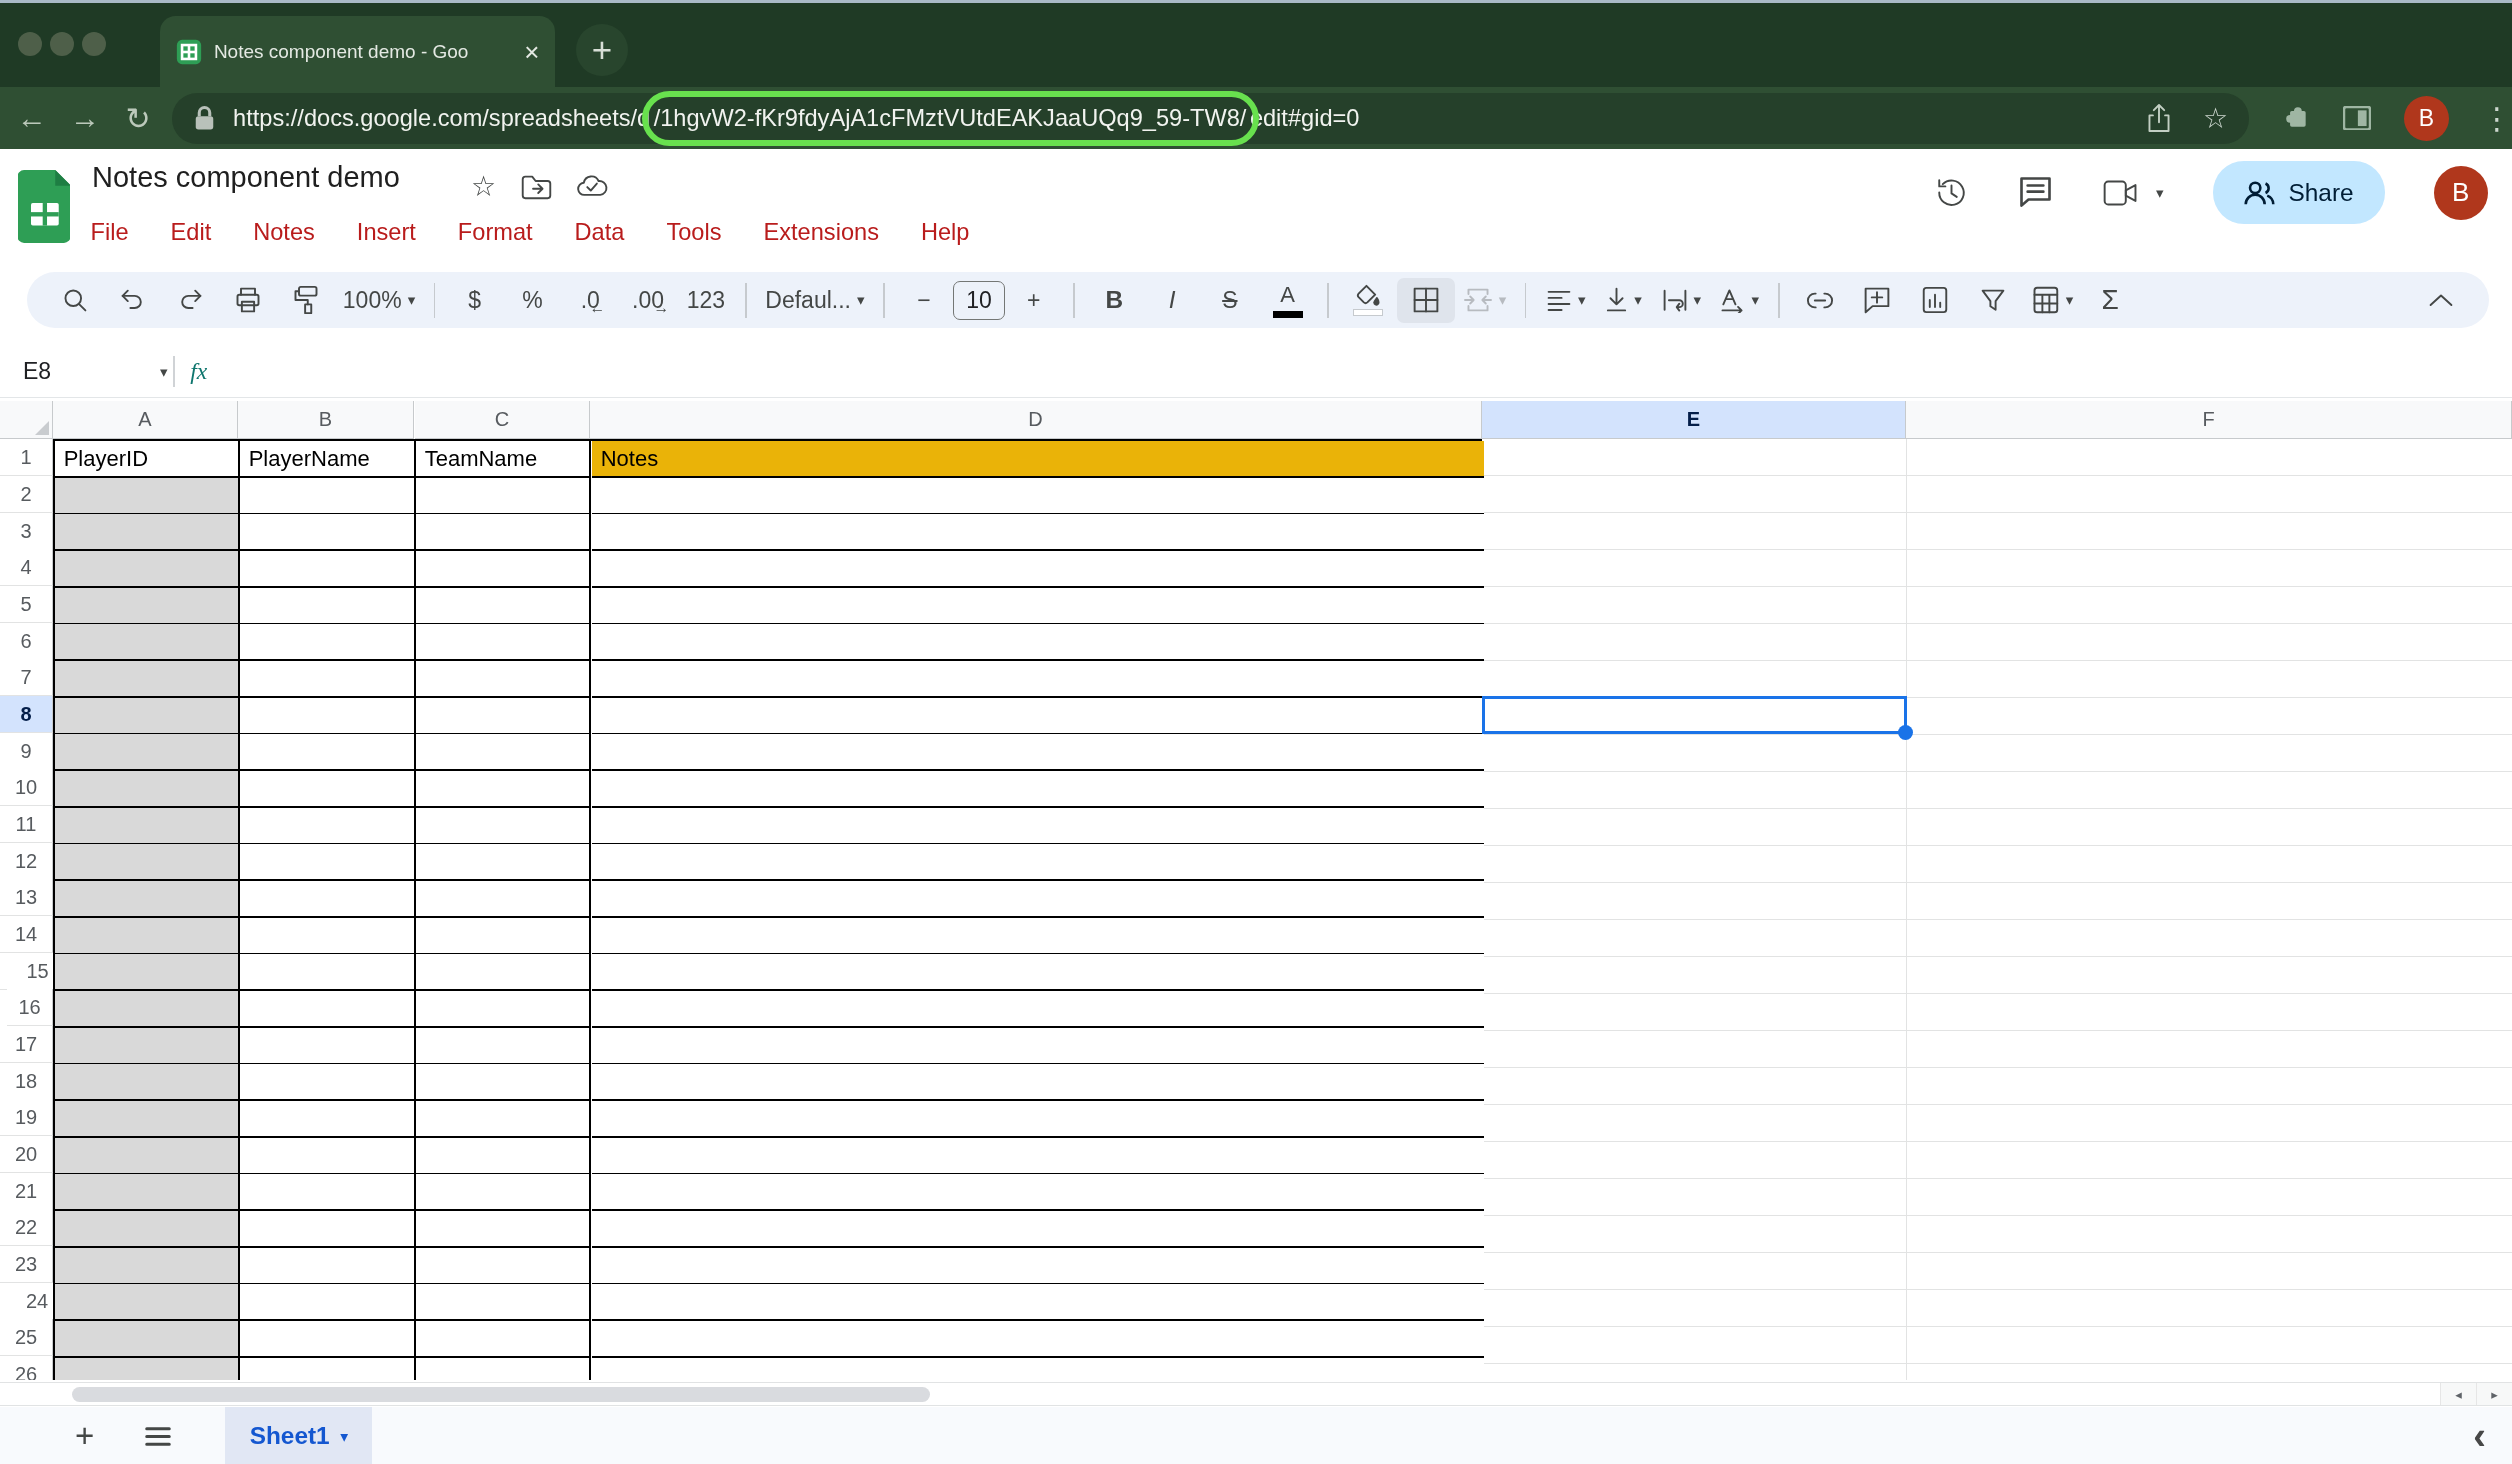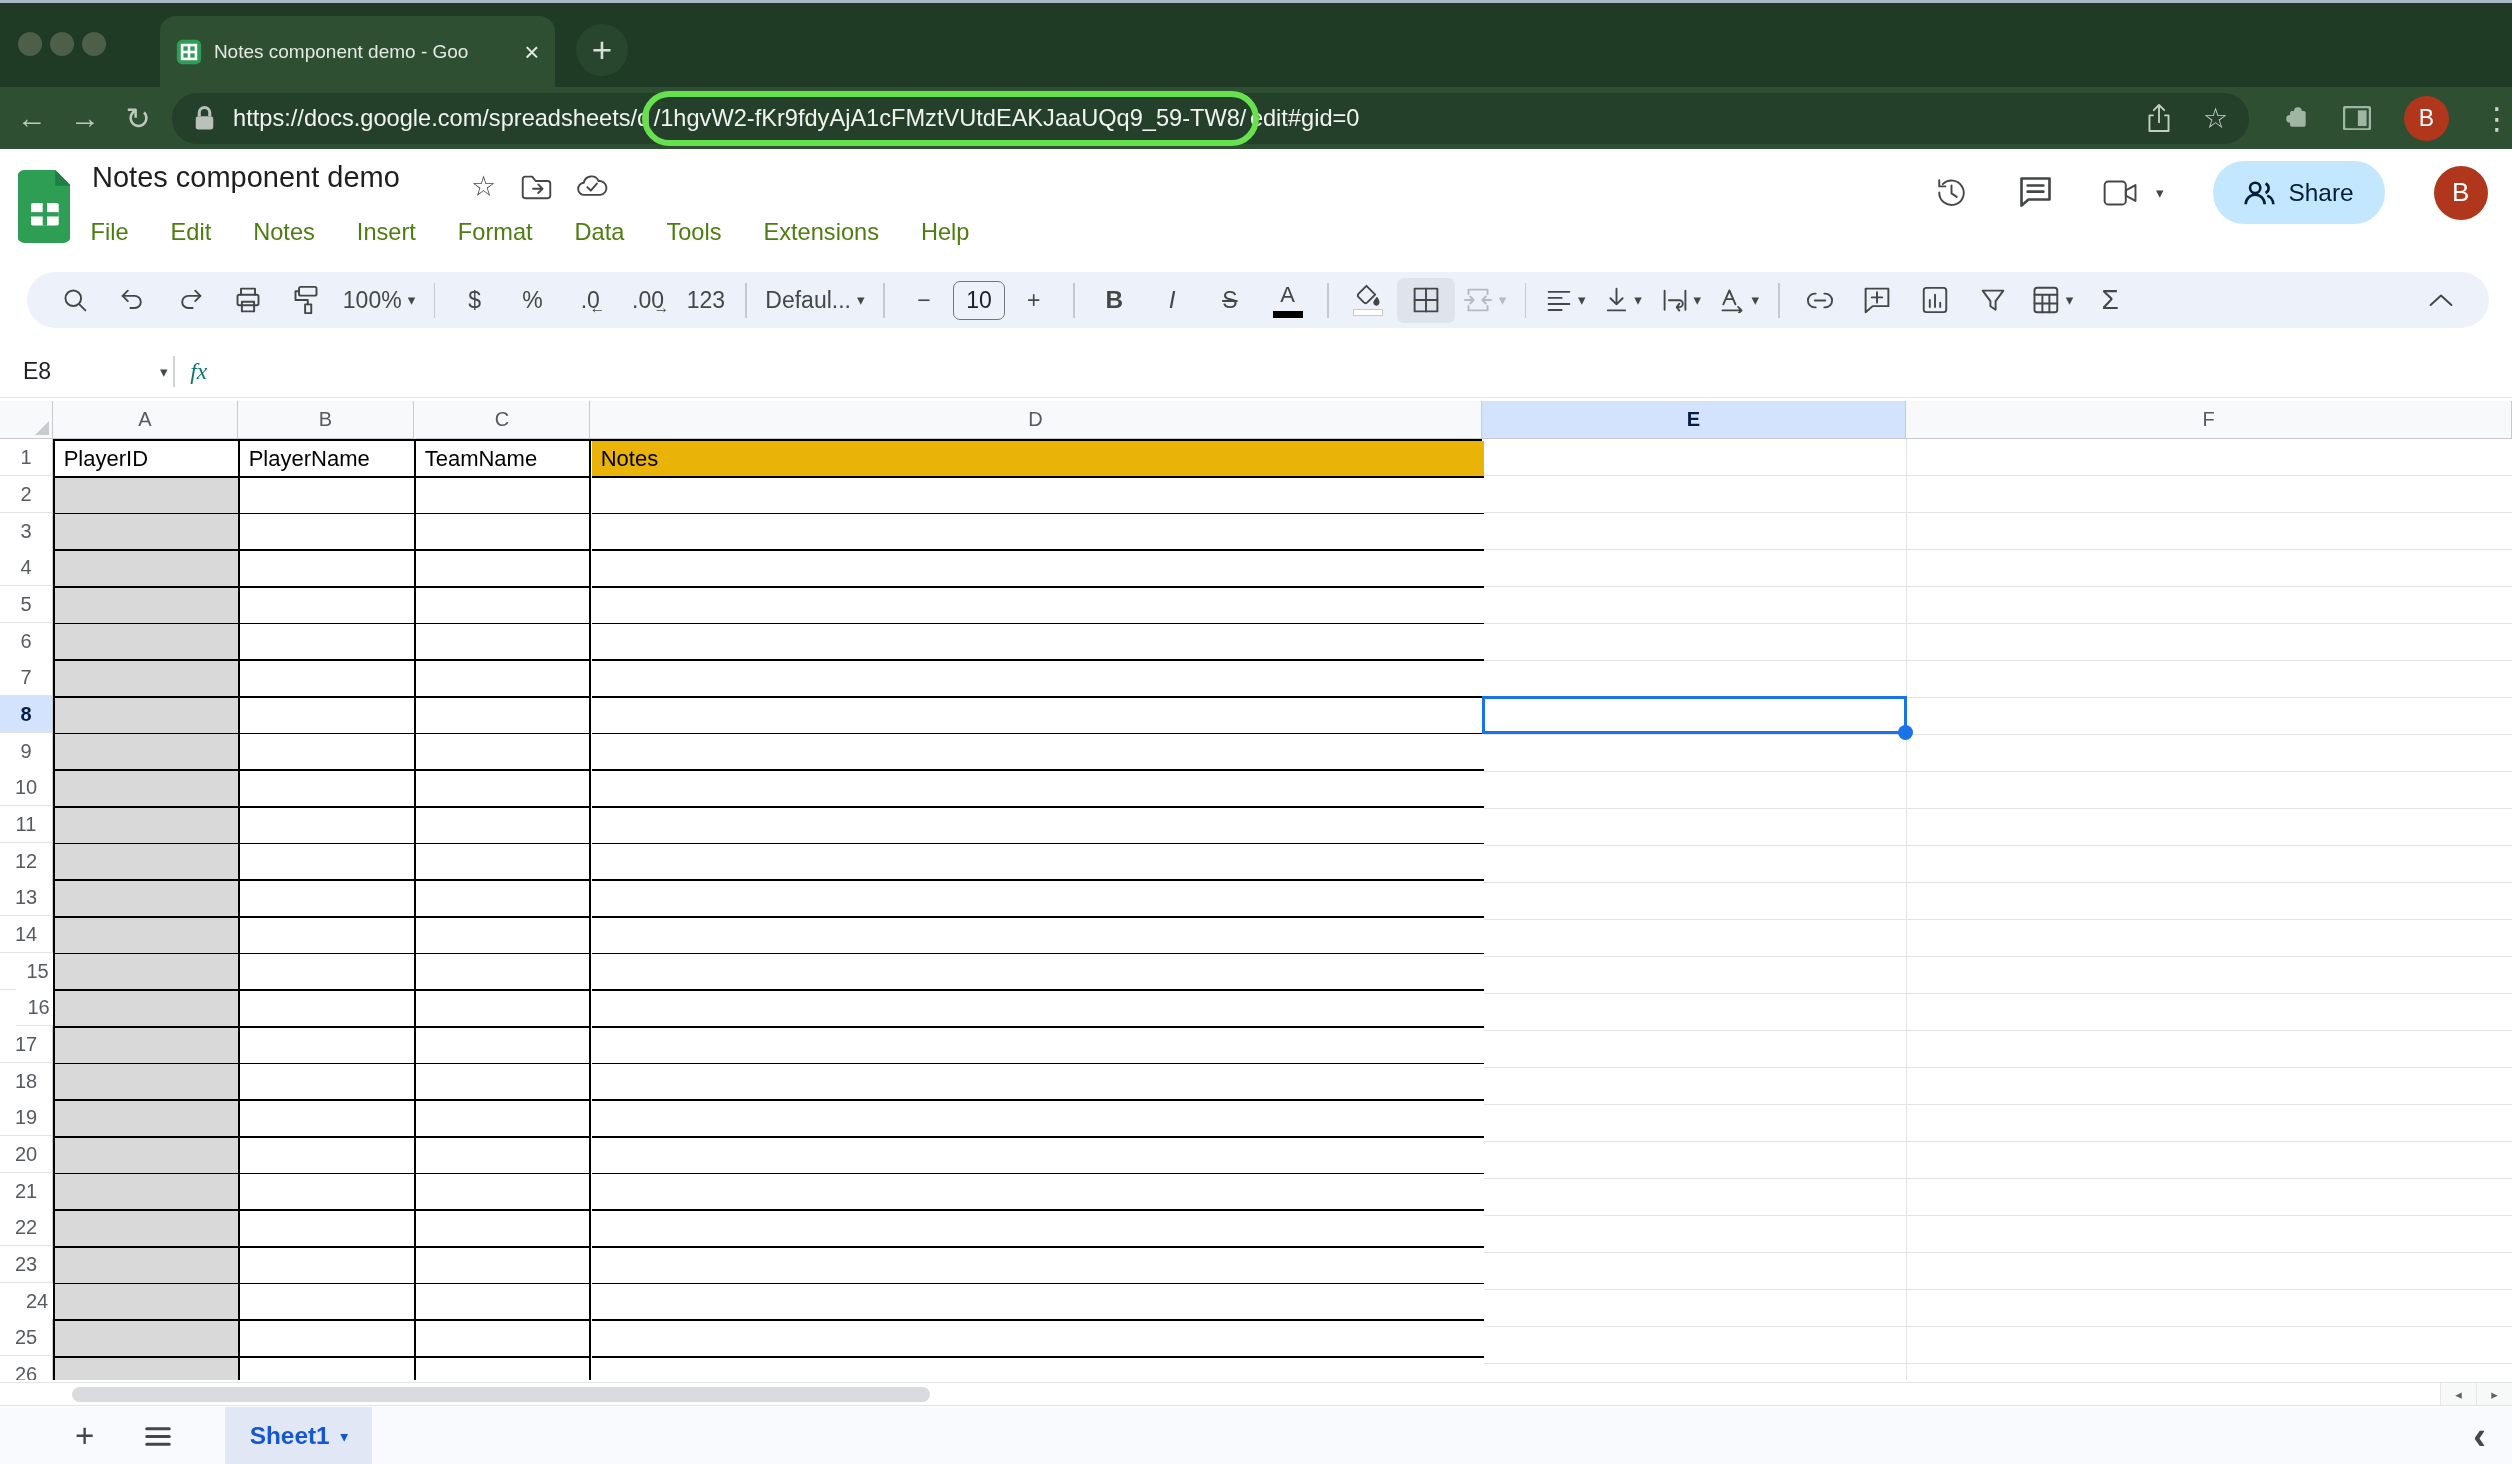--- a/index.html
+++ b/index.html
@@ -26,21 +26,21 @@
   .pillicons{margin-left:auto;display:flex;align-items:center;gap:31px}
   .chromeicons{display:flex;align-items:center;gap:33px;margin-left:35px}
   .avatar-sm{width:45px;height:45px;border-radius:50%;background:#b0371c;color:#fff;font-size:23px;
              display:flex;align-items:center;justify-content:center}
   .dots{color:#cdd7cf;font-size:30px}
   
   .appheader{left:0;top:149px;width:2512px;height:117px;background:#fff}
   .title{left:92px;top:12.2px;font-size:29px;color:#1f1f1f}
   .titleicons{left:471px;top:21px;display:flex;gap:24.4px;align-items:center}
   .menubar{left:87px;top:65px;display:flex;gap:35px}
-  .menubar span{font-size:23.6px;color:#4d7c0f;padding:5.2px 3.5px}
+  .menubar span{font-size:23.6px;color:#b91c1c;padding:5.2px 3.5px}
   .hdr-right{right:24.4px;top:12.2px;display:flex;align-items:center;gap:49px}
   .sharebtn{height:63px;padding:0 31px;border-radius:31px;background:#c2e7ff;display:flex;align-items:center;gap:14px;
             color:#001d35;font-size:24.4px;font-weight:500}
   .avatar-lg{width:54px;height:54px;border-radius:50%;background:#b0371c;color:#fff;font-size:26px;
              display:flex;align-items:center;justify-content:center}
   
   .toolbar{left:27px;top:272px;width:2462px;height:56px;background:#edf2fa;border-radius:28px;
            display:flex;align-items:center;padding:0 19px;box-sizing:border-box}
   .tbtn{height:45px;min-width:42px;padding:0 7.9px;display:flex;align-items:center;justify-content:center;
         border-radius:7px;color:#444746;font-size:23px;white-space:nowrap}
@@ -396,21 +396,21 @@
       <div class="rowhdr" style="left: 0px; top: 222px; width: 53px; height: 37px;">6</div>
       <div class="rowhdr" style="left: 0px; top: 258px; width: 53px; height: 37px;">7</div>
       <div class="rowhdr hdr-sel" style="left: 0px; top: 295px; width: 53px; height: 37px;">8</div>
       <div class="rowhdr" style="left: 0px; top: 332px; width: 53px; height: 37px;">9</div>
       <div class="rowhdr" style="left: 0px; top: 368px; width: 53px; height: 37px;">10</div>
       <div class="rowhdr" style="left: 0px; top: 405px; width: 53px; height: 37px;">11</div>
       <div class="rowhdr" style="left: 0px; top: 442px; width: 53px; height: 37px;">12</div>
       <div class="rowhdr" style="left: 0px; top: 478px; width: 53px; height: 37px;">13</div>
       <div class="rowhdr" style="left: 0px; top: 515px; width: 53px; height: 37px;">14</div>
       <div class="rowhdr" style="left: 0px; top: 552px; width: 76px; height: 37px;">15</div>
-      <div class="rowhdr" style="left: 16px; top: 588px; width: 46px; height: 37px;">16</div>
+      <div class="rowhdr" style="left: 7px; top: 588px; width: 46px; height: 37px;">16</div>
       <div class="rowhdr" style="left: 0px; top: 625px; width: 53px; height: 37px;">17</div>
       <div class="rowhdr" style="left: 0px; top: 662px; width: 53px; height: 37px;">18</div>
       <div class="rowhdr" style="left: 0px; top: 698px; width: 53px; height: 37px;">19</div>
       <div class="rowhdr" style="left: 0px; top: 735px; width: 53px; height: 37px;">20</div>
       <div class="rowhdr" style="left: 0px; top: 772px; width: 53px; height: 37px;">21</div>
       <div class="rowhdr" style="left: 0px; top: 808px; width: 53px; height: 37px;">22</div>
       <div class="rowhdr" style="left: 0px; top: 845px; width: 53px; height: 37px;">23</div>
       <div class="rowhdr" style="left: 0px; top: 882px; width: 75px; height: 37px;">24</div>
       <div class="rowhdr" style="left: 0px; top: 918px; width: 53px; height: 37px;">25</div>
       <div class="rowhdr" style="left: 0px; top: 955px; width: 53px; height: 37px;">26</div>

